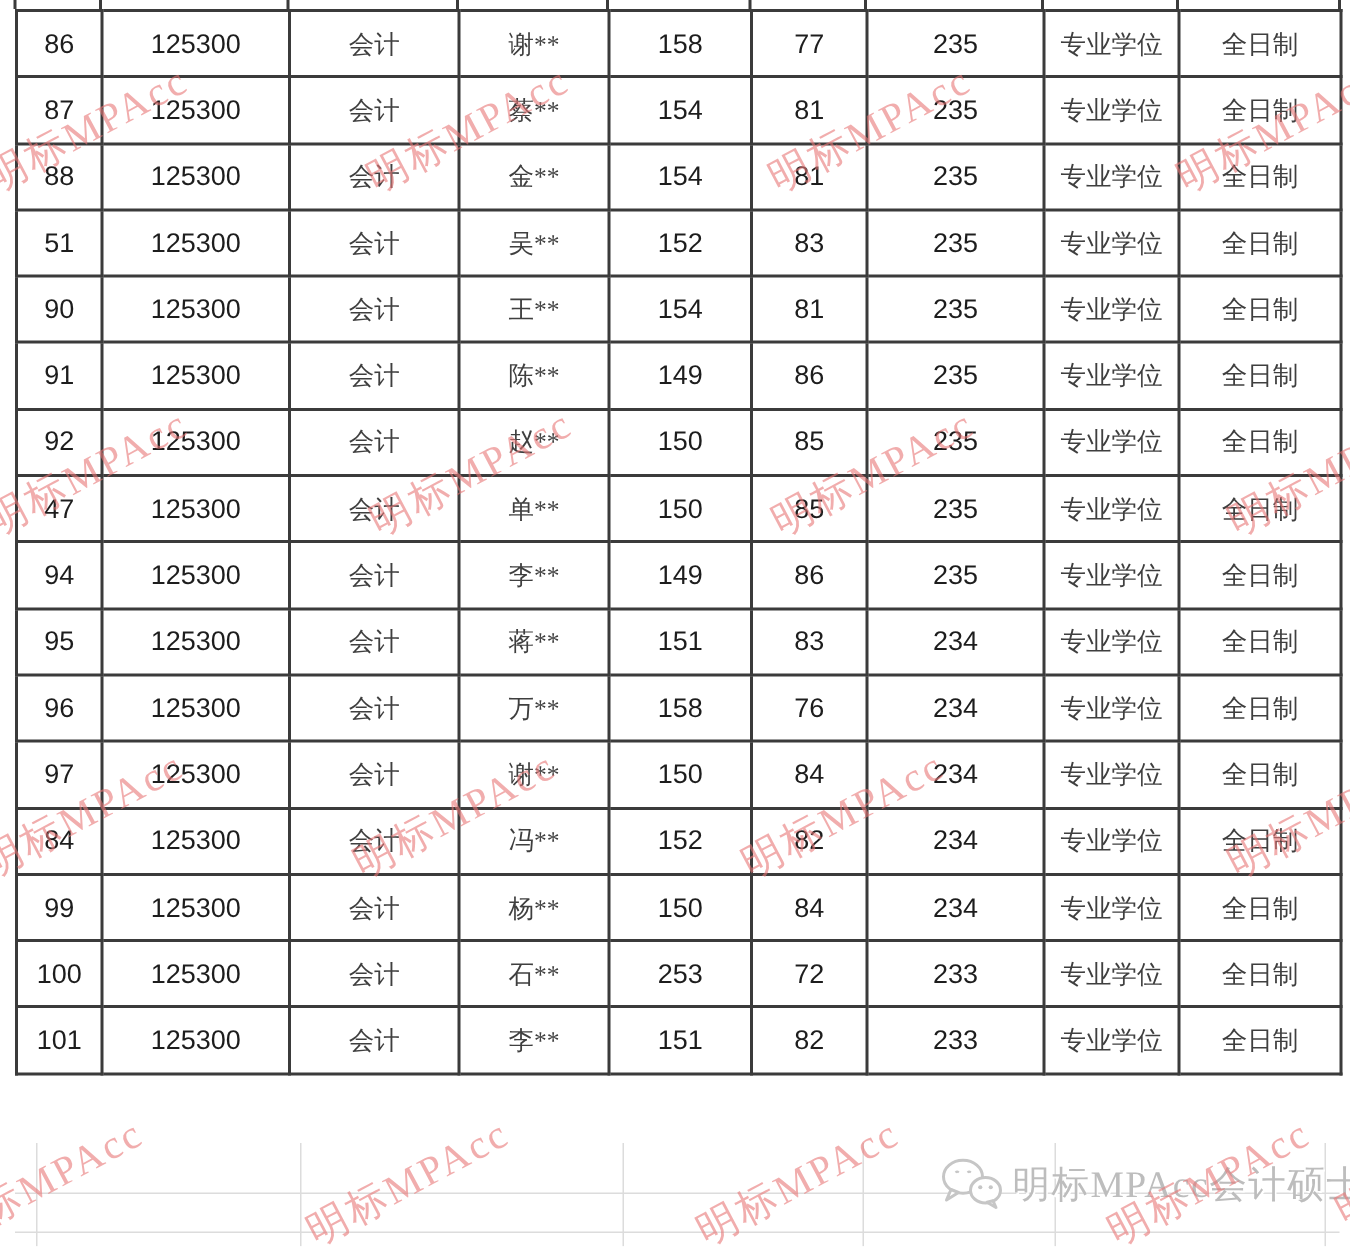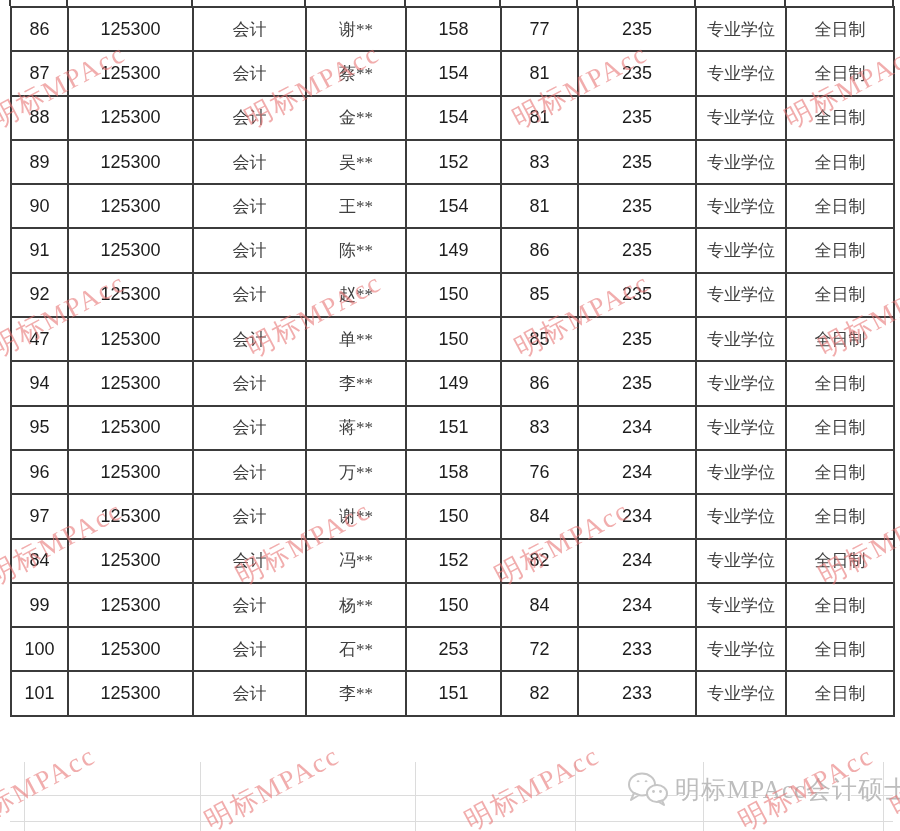--- a/index.html
+++ b/index.html
@@ -95,21 +95,21 @@
           <td class="num">125300</td>
           <td class="cjk">会计</td>
           <td class="cjk">金**</td>
           <td class="num">154</td>
           <td class="num">81</td>
           <td class="num">235</td>
           <td class="cjk">专业学位</td>
           <td class="cjk">全日制</td>
         </tr>
         <tr>
-          <td class="num">89</td>
+          <td class="num">51</td>
           <td class="num">125300</td>
           <td class="cjk">会计</td>
           <td class="cjk">吴**</td>
           <td class="num">152</td>
           <td class="num">83</td>
           <td class="num">235</td>
           <td class="cjk">专业学位</td>
           <td class="cjk">全日制</td>
         </tr>
         <tr>

